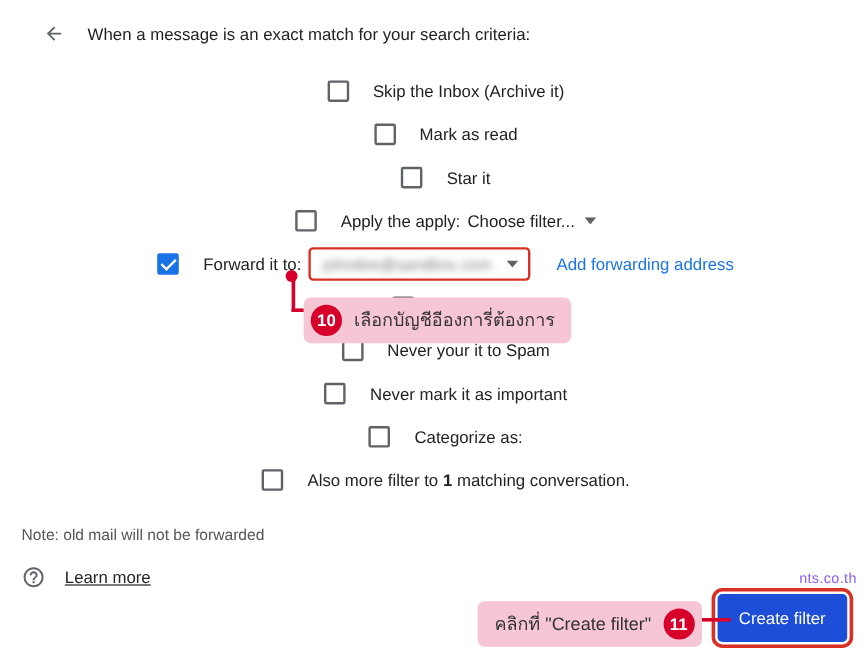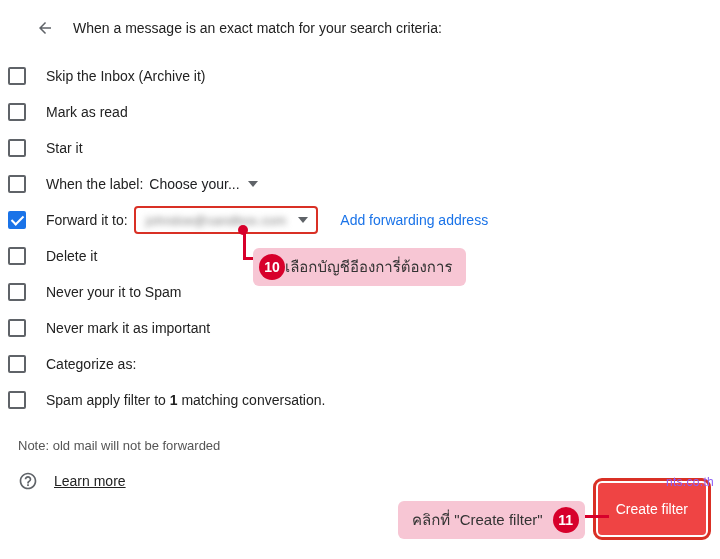--- a/index.html
+++ b/index.html
@@ -3,41 +3,41 @@
 <meta charset="utf-8">
 <style>
 * { margin:0; padding:0; box-sizing:border-box; }
 body { width:720px; height:559px; font-family:Arial,"Helvetica Neue",sans-serif; font-size:14px; color:#222; background:#fff; position:relative; overflow:hidden; }
 .container { position:relative; width:720px; height:559px; }
 .header-row { display:flex; align-items:center; padding:18px 0 0 23px;margin-left:12px; }
 .back-arrow { width:20px; height:20px; display:inline-flex; align-items:center; justify-content:center; margin-right:18px; cursor:pointer; }
 .back-arrow svg { width:18px; height:18px; fill:#5f6368; }
 .header-text { font-size:14px; color:#222; }
 .options { margin-top:20px; }
-.opt-row { display:flex; align-items:center; padding:0 0 0 8px; height:36px; }
+.opt-row { display:flex; align-items:center; padding:0 0 0 23px; height:36px;justify-content:center; }
 .checkbox { width:18px; height:18px; border:2px solid #5f6368; border-radius:2px; margin-right:20px; cursor:pointer; flex-shrink:0; position:relative; }
 .checkbox.checked { border-color:#1a73e8; background:#1a73e8; }
 .checkbox.checked::after { content:""; position:absolute; left:4px; top:0px; width:5px; height:10px; border:solid #fff; border-width:0 2px 2px 0; transform:rotate(45deg); }
 .opt-label { font-size:14px; color:#222; white-space:nowrap; }
 .inline-select { display:inline-flex; align-items:center; margin-left:6px; color:#202124; cursor:pointer; }
 .inline-select .sel-text { font-size:14px; color:#202124; }
 .dropdown-arrow { margin-left:8px; display:inline-flex; align-items:center; }
 .dropdown-arrow svg { width:10px; height:6px; fill:#5f6368; }
 .forward-box { display:inline-flex; align-items:center; margin-left:6px; border:2px solid #d93025; border-radius:4px; padding:2px 8px 2px 10px; cursor:pointer; height:28px; }
 .forward-box .blurred { filter:blur(3px); color:#7a7a7a; letter-spacing:0.2px; font-size:13px; }
 .add-fwd { color:#1a73e8; font-size:14px; margin-left:22px; cursor:pointer; }
 .bold-one { font-weight:bold; }
 .note { padding:20px 0 0 18px; font-size:13px; color:#555; }
 .footer-row { display:flex; align-items:center; padding:18px 0 0 18px; }
 .help-icon { width:20px; height:20px; display:inline-flex; align-items:center; justify-content:center; margin-right:16px; cursor:pointer; }
 .help-icon svg { width:20px; height:20px; fill:#5f6368; }
 .learn-more { font-size:14px; color:#222; cursor:pointer;text-decoration:underline; }
-.create-btn { position:absolute; right:14px; bottom:24px; background:#ef4444; color:#fff; font-size:14px; font-weight:500; border:none; padding:0 18px; height:52px; border-radius:4px; cursor:pointer; outline:3px solid #d93025; outline-offset:2px; }
+.create-btn { position:absolute; right:14px; bottom:24px; background:#1d4ed8; color:#fff; font-size:14px; font-weight:500; border:none; padding:0 18px; height:40px; border-radius:4px; cursor:pointer; outline:3px solid #d93025; outline-offset:2px; }
 .callout { position:absolute; display:flex; align-items:center; background:#f7c6d4; border-radius:6px; padding:6px 14px 6px 6px; }
-.callout .badge { width:26px; height:26px; background:#d7002b; border-radius:50%; color:#fff; display:flex; align-items:center; justify-content:center; font-weight:bold; font-size:14px; flex-shrink:0; }
+.callout .badge { width:26px; height:26px; background:#d7002b; border-radius:50%; color:#fff; display:flex; align-items:center; justify-content:center; font-weight:bold; font-size:14px; margin-right:10px; flex-shrink:0; }
 .callout .c-text { font-size:15px; color:#333; white-space:nowrap; }
 .callout-10 { left:253px; top:248px; }
 .callout-11 { left:398px; bottom:20px; padding:6px 6px 6px 14px; }
 .callout-11 .badge { margin-right:0; margin-left:10px; }
 .leader-10 { position:absolute; left:243px; top:228px; width:20px; height:32px; border-left:3px solid #d7002b; border-bottom:3px solid #d7002b; }
 .leader-10-dot { position:absolute; left:238px; top:225px; width:10px; height:10px; background:#d7002b; border-radius:50%; }
 .leader-11 { position:absolute; left:567px; bottom:41px; width:42px; height:0; border-top:3px solid #d7002b; }
 .watermark { position:absolute; right:6px; bottom:70px; font-size:12px; color:#8b5cf6; letter-spacing:0.3px; }
 </style>
 </head>
@@ -66,23 +66,23 @@
       <span class="opt-label">Mark as read</span>
     </div>
 
     <div class="opt-row">
       <span class="checkbox"></span>
       <span class="opt-label">Star it</span>
     </div>
 
     <div class="opt-row">
       <span class="checkbox"></span>
-      <span class="opt-label">When the label:</span>
+      <span class="opt-label">Apply the apply:</span>
       <span class="inline-select">
-        <span class="sel-text">Choose your...</span>
+        <span class="sel-text">Choose filter...</span>
         <span class="dropdown-arrow">
             <svg viewBox="0 0 10 6">
               <path d="M0 0l5 6 5-6z"></path>
             </svg>
           </span>
       </span>
     </div>
 
     <div class="opt-row">
       <span class="checkbox checked"></span>
@@ -115,21 +115,21 @@
     </div>
 
     <div class="opt-row">
       <span class="checkbox"></span>
       <span class="opt-label">Categorize as:</span>
     </div>
 
     <div class="opt-row">
       <span class="checkbox"></span>
       <span class="opt-label">
-        <span>Spam apply filter to </span><span class="bold-one">1</span><span> matching conversation.</span>
+        <span>Also more filter to </span><span class="bold-one">1</span><span> matching conversation.</span>
       </span>
     </div>
 
   </div>
 
   <div class="note">Note: old mail will not be forwarded</div>
 
   <div class="footer-row">
     <span class="help-icon">
       <svg viewBox="0 0 24 24">

